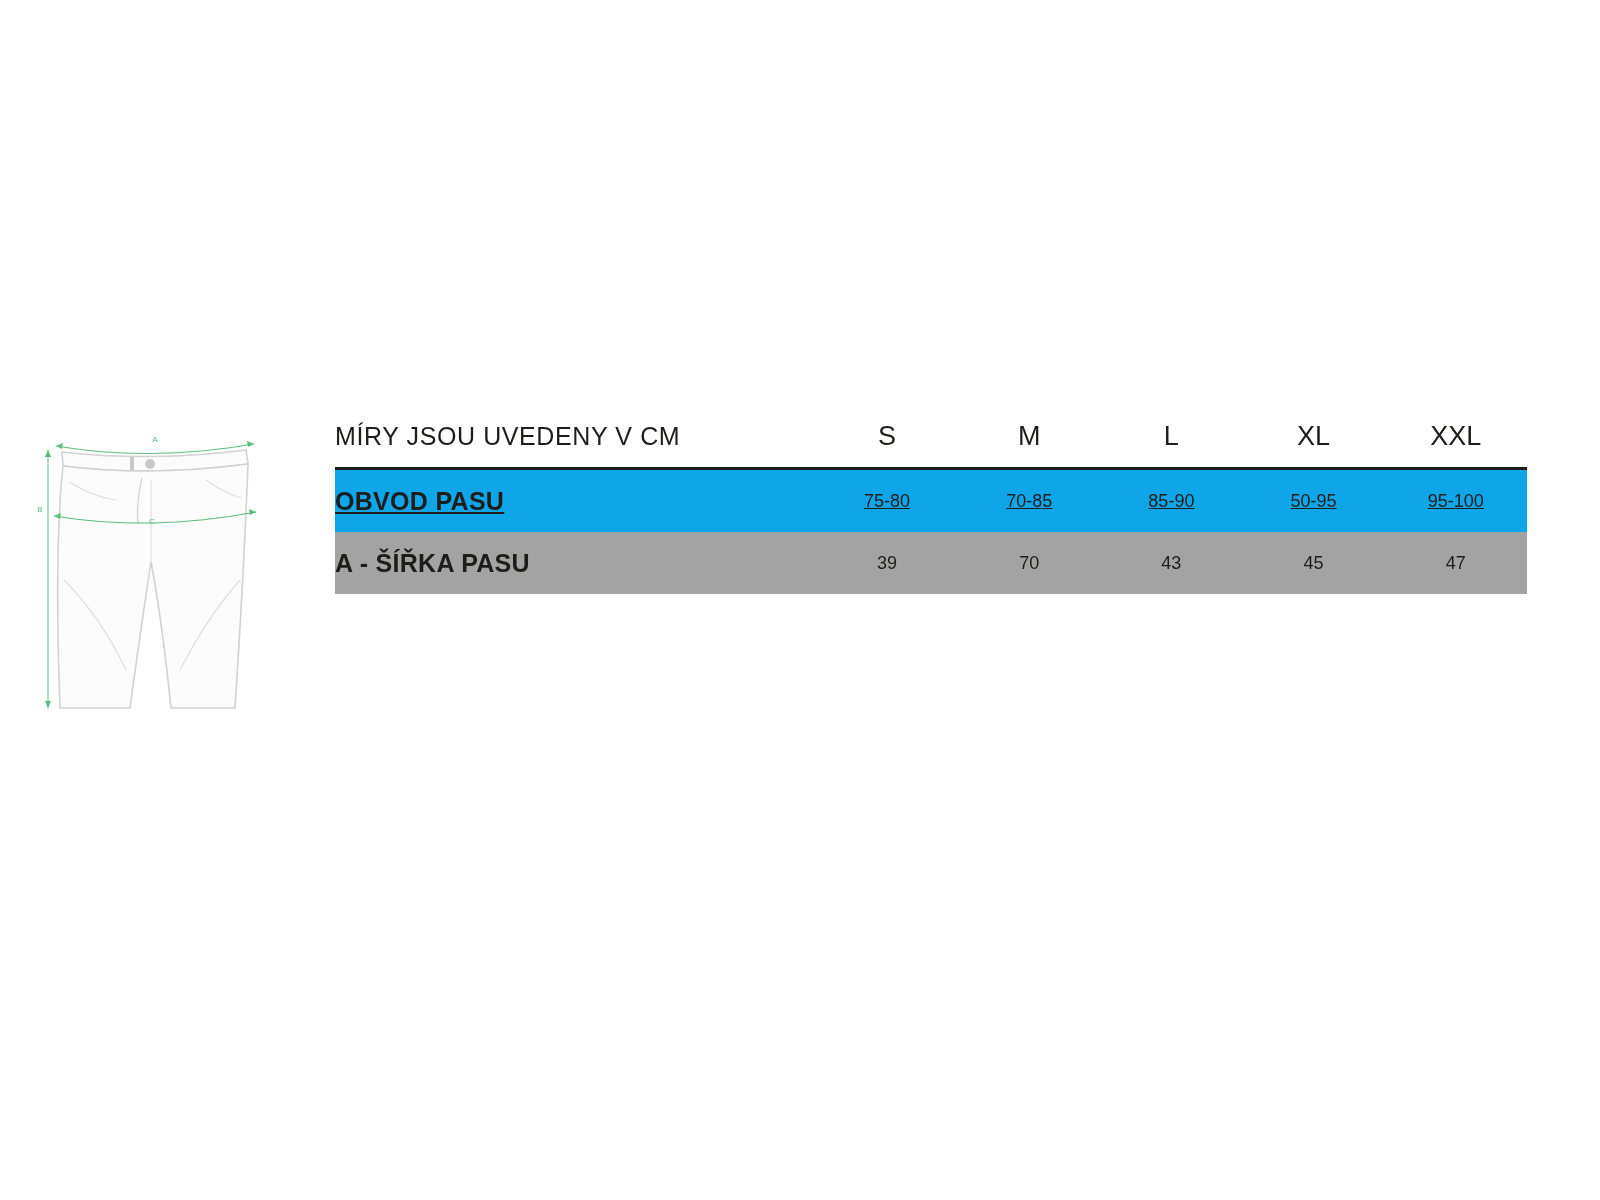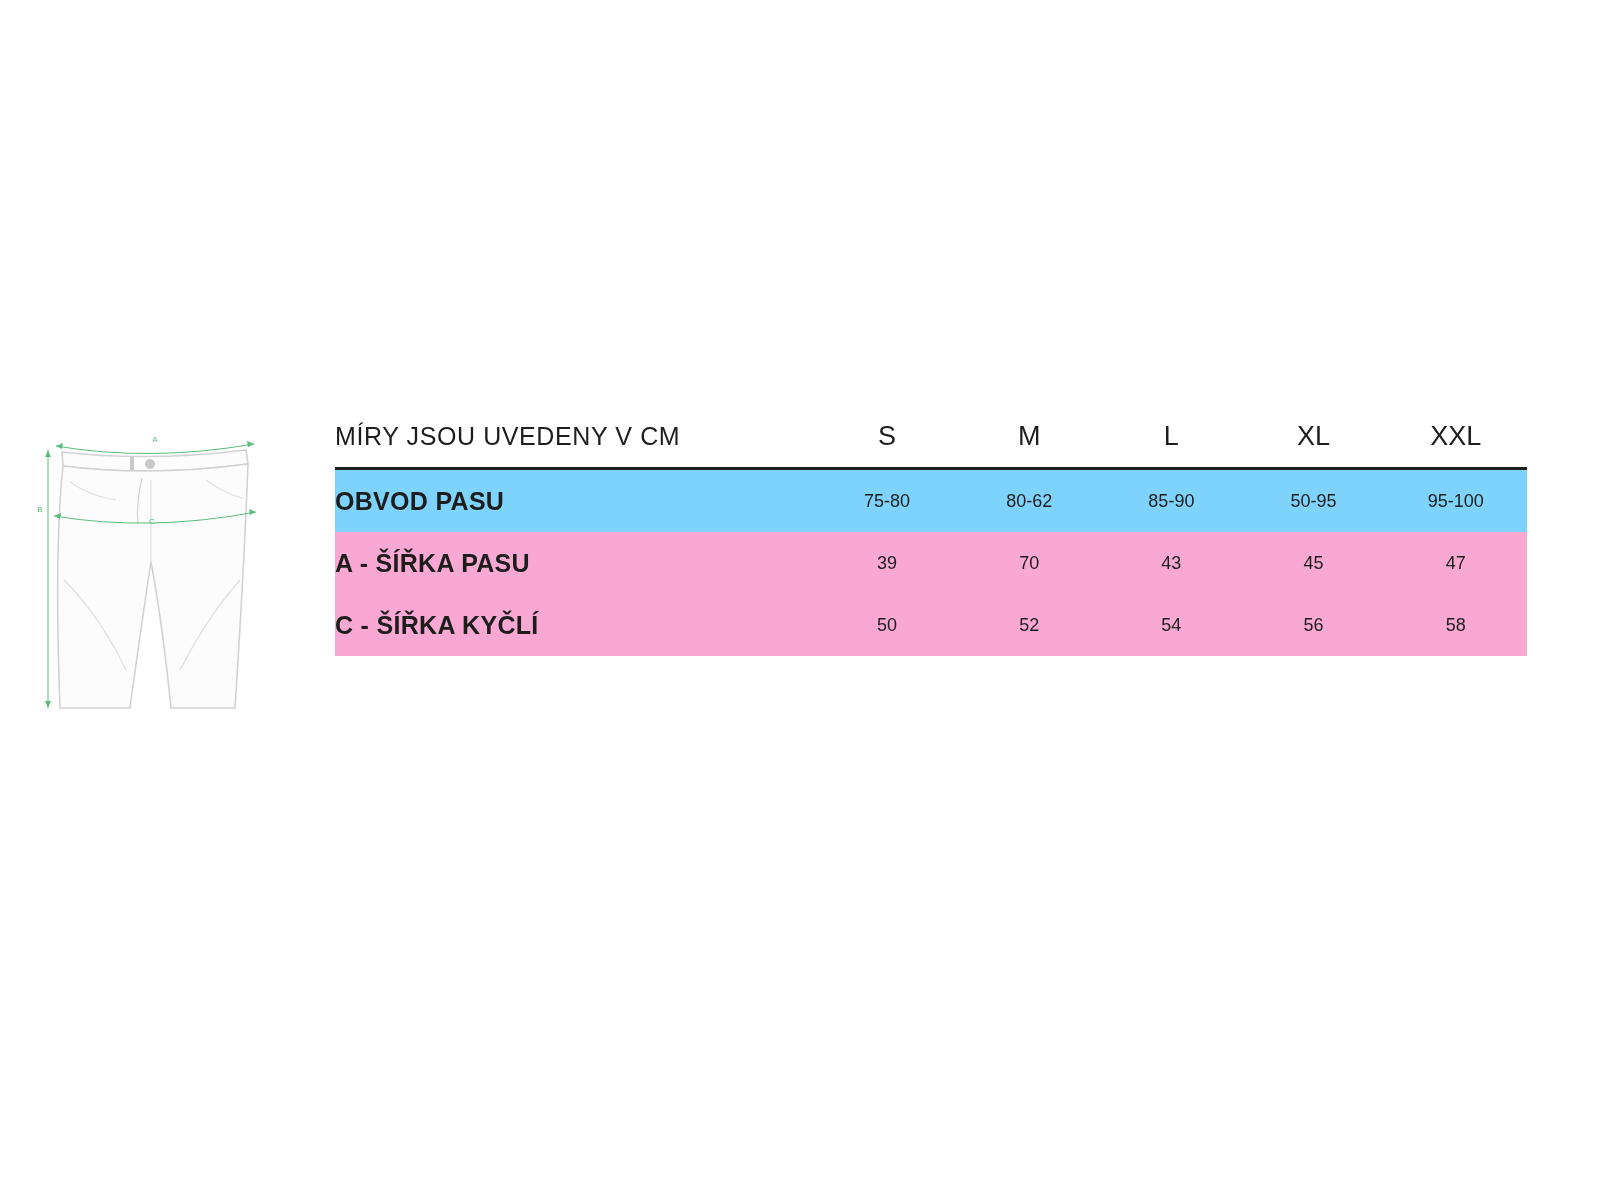--- a/index.html
+++ b/index.html
@@ -69,22 +69,22 @@
   }
   th.head-size {
     text-align: center;
     font-size: 27px;
     font-weight: bold;
     color: #1d1d1b;
     border-left: 3px solid #1d1d1b;
   }
 
   
-  tr.shade td { background: #7dd3fc; }
-  tr.light td { background: #f9a8d4; }
+  tr.shade td { background: #0ea5e9; text-decoration: underline; }
+  tr.light td { background: #a3a3a3; }
 
   td.row-label {
     text-align: left;
     padding-left: 16px;
     font-size: 25px;
     font-weight: bold;
     letter-spacing: 0.3px;
     color: #1d1d1b;
   }
   td.row-value {
@@ -161,36 +161,28 @@
         <th class="head-size">M</th>
         <th class="head-size">L</th>
         <th class="head-size">XL</th>
         <th class="head-size">XXL</th>
       </tr>
     </thead>
     <tbody>
       <tr class="shade">
         <td class="row-label">OBVOD PASU</td>
         <td class="row-value">75-80</td>
-        <td class="row-value">80-62</td>
+        <td class="row-value">70-85</td>
         <td class="row-value">85-90</td>
         <td class="row-value">50-95</td>
         <td class="row-value">95-100</td>
       </tr>
       <tr class="light">
         <td class="row-label">A - ŠÍŘKA PASU</td>
         <td class="row-value">39</td>
         <td class="row-value">70</td>
         <td class="row-value">43</td>
         <td class="row-value">45</td>
         <td class="row-value">47</td>
       </tr>
-      <tr class="light last-row">
-        <td class="row-label">C - ŠÍŘKA KYČLÍ</td>
-        <td class="row-value">50</td>
-        <td class="row-value">52</td>
-        <td class="row-value">54</td>
-        <td class="row-value">56</td>
-        <td class="row-value">58</td>
-      </tr>
     </tbody>
   </table>
 </div>
 
 </body></html>

